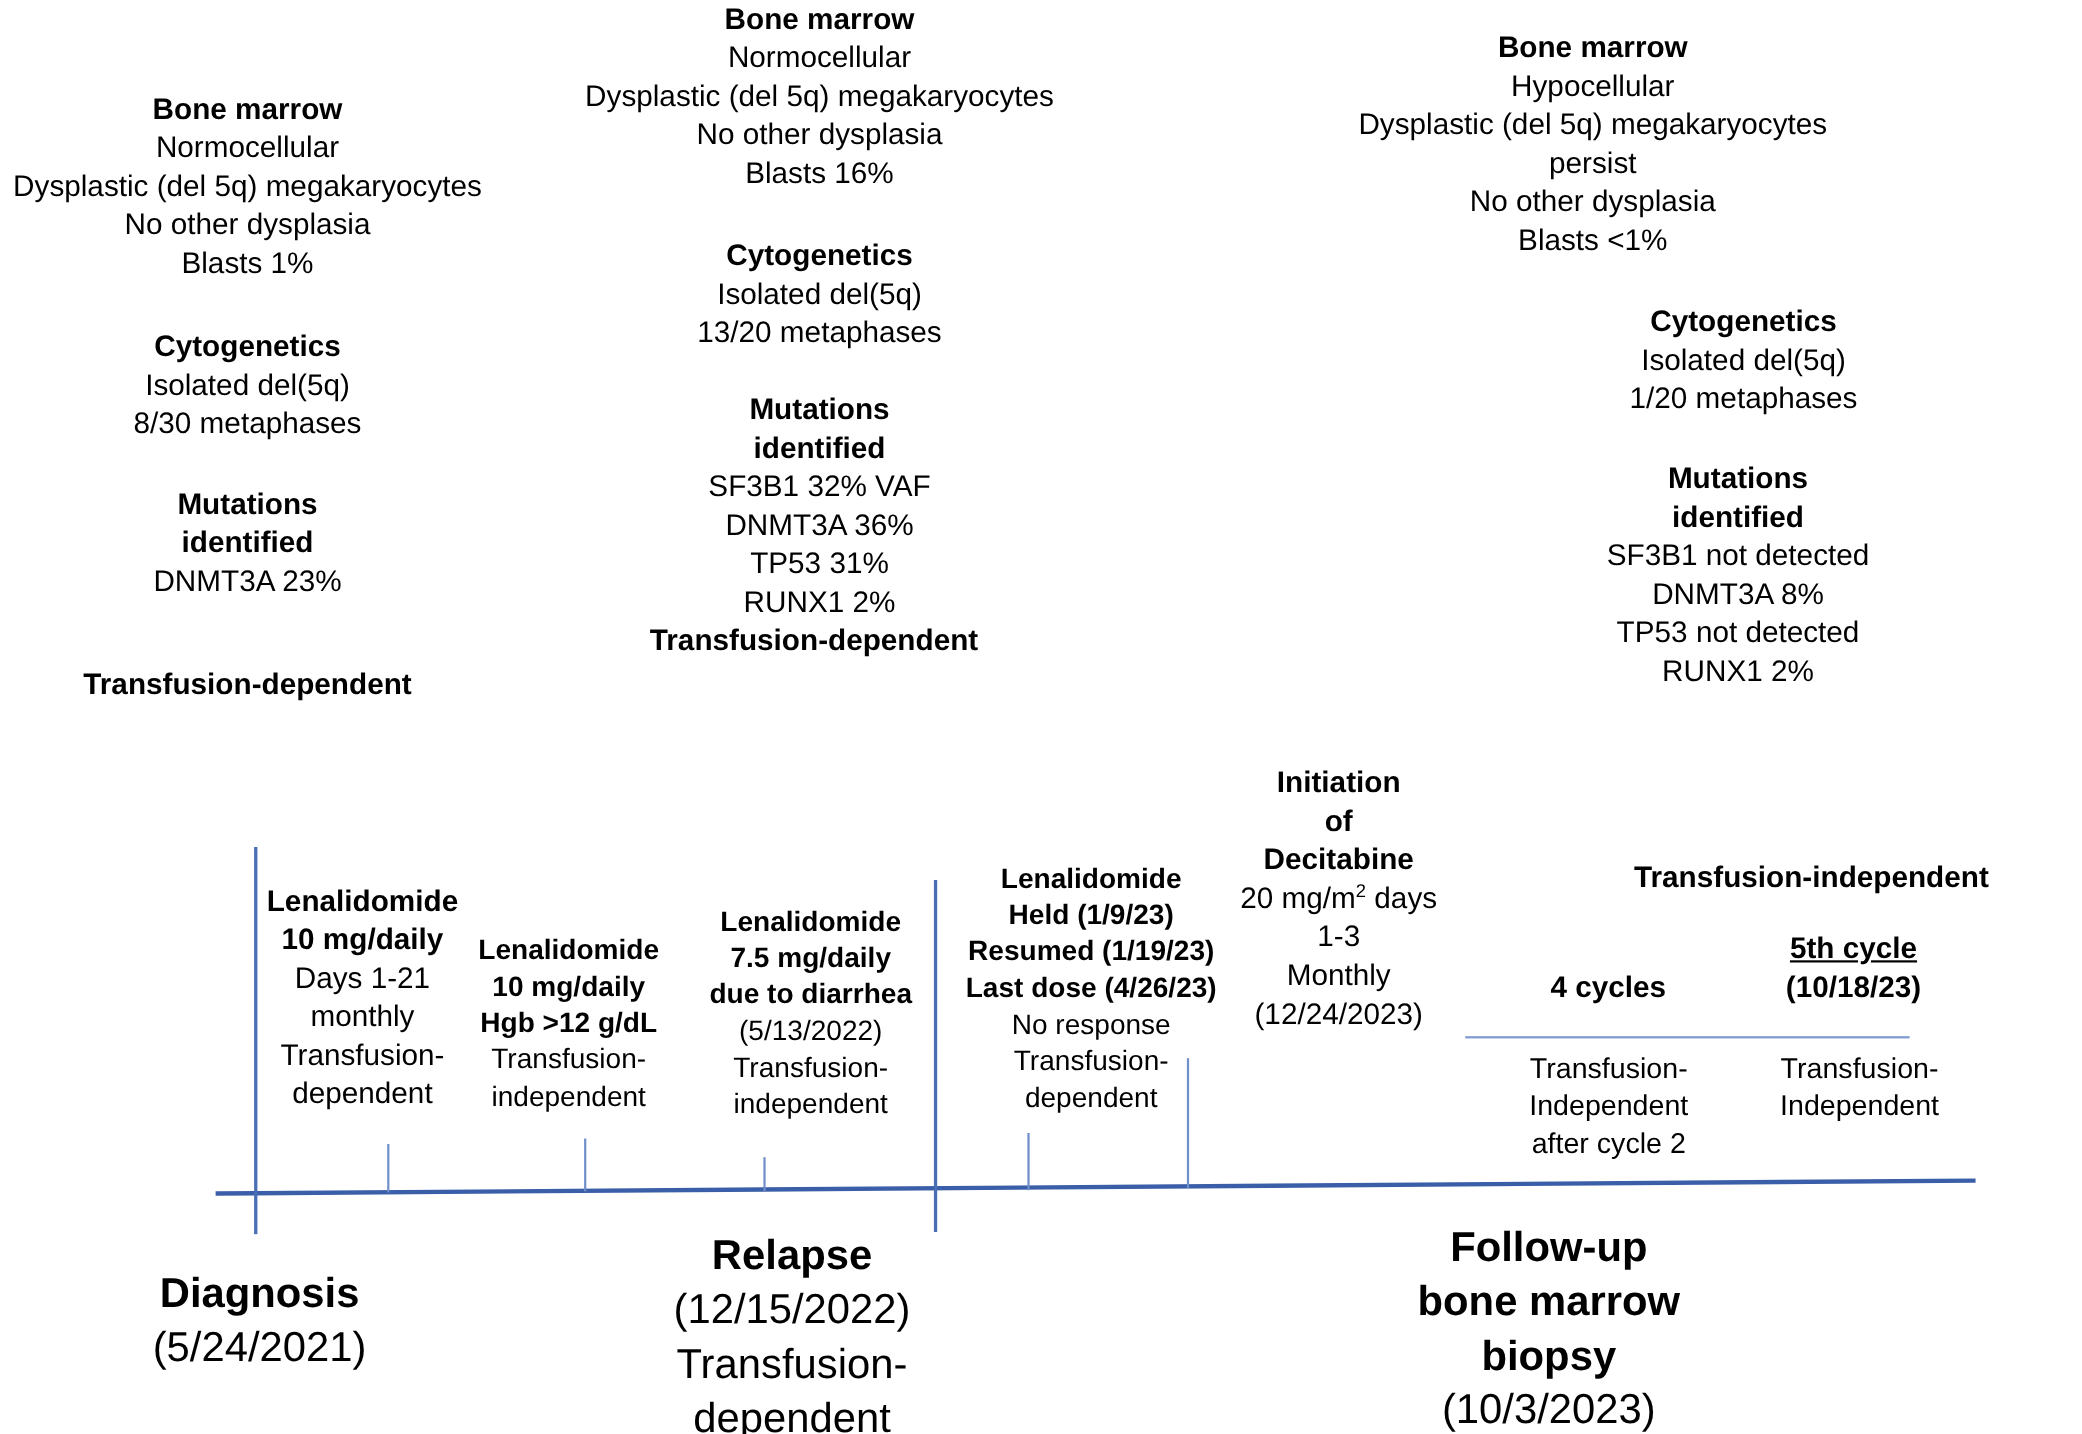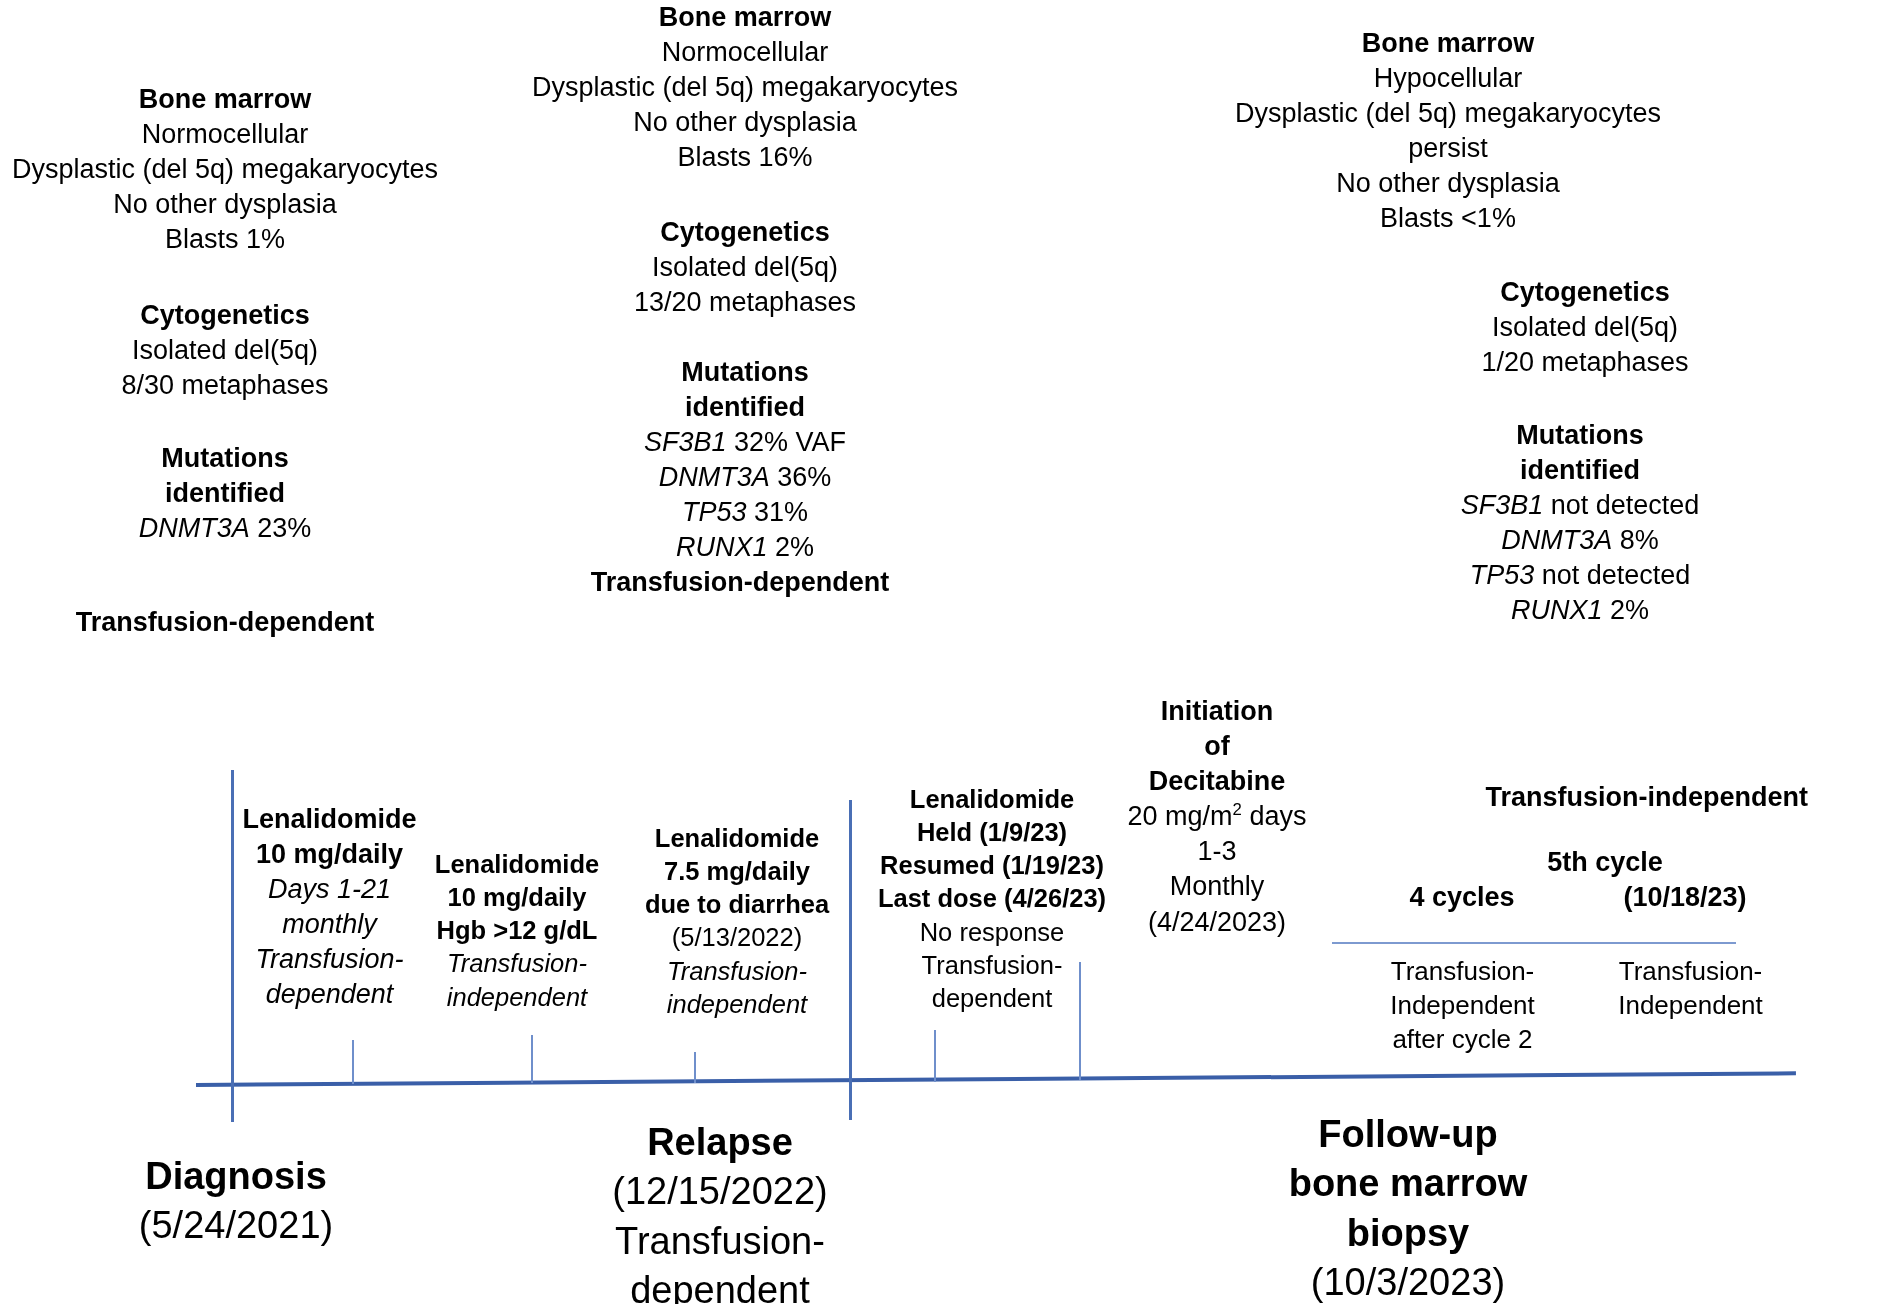--- a/index.html
+++ b/index.html
@@ -11,21 +11,21 @@
   #page{
     position:relative;
     width:1893px;
     height:1304px;
     background:#ffffff;
     overflow:hidden;
   }
   .blk{position:absolute;text-align:center;line-height:1.30;}
   .ln{display:block;white-space:nowrap;}
   .b{font-weight:bold;}
-  .i{font-style:italic;}
+  .i{}
   .s38{font-size:38px;}
   .s34{font-size:27px;}
   .s33{font-size:26px;}
   .s32{font-size:25.5px;}
 
   
   .axis{
     position:absolute;
     background:#3a5fa8;
     transform-origin:0 50%;
@@ -151,27 +151,27 @@
     <span class="ln">dependent</span>
   </div>
 
   <div class="blk s34" style="left:1108px;top:670px;width:218px;margin-top:24px;">
     <span class="ln b">Initiation</span>
     <span class="ln b">of</span>
     <span class="ln b">Decitabine</span>
     <span class="ln"><span>20 mg/m</span><sup>2</sup><span> days</span></span>
     <span class="ln">1-3</span>
     <span class="ln">Monthly</span>
-    <span class="ln">(4/24/2023)</span>
+    <span class="ln">(12/24/2023)</span>
   </div>
 
   <div class="blk s34 b" style="left:1412px;top:780px;width:396px;text-align:right;">
     <span class="ln">Transfusion-independent</span>
   </div>
-  <div class="blk s34 b" style="left:1480px;top:845px;width:250px;">
+  <div class="blk s34 b" style="left:1560px;top:845px;width:250px;text-decoration:underline;">
     <span class="ln">5th cycle</span>
   </div>
   <div class="blk s34 b" style="left:1362px;top:880px;width:200px;">
     <span class="ln">4 cycles</span>
   </div>
   <div class="blk s34" style="left:1560px;top:880px;width:250px;font-weight:bold;">
     <span class="ln">(10/18/23)</span>
   </div>
 
   <div class="underline" style="left:1332px;top:942px;width:404px;"></div>

